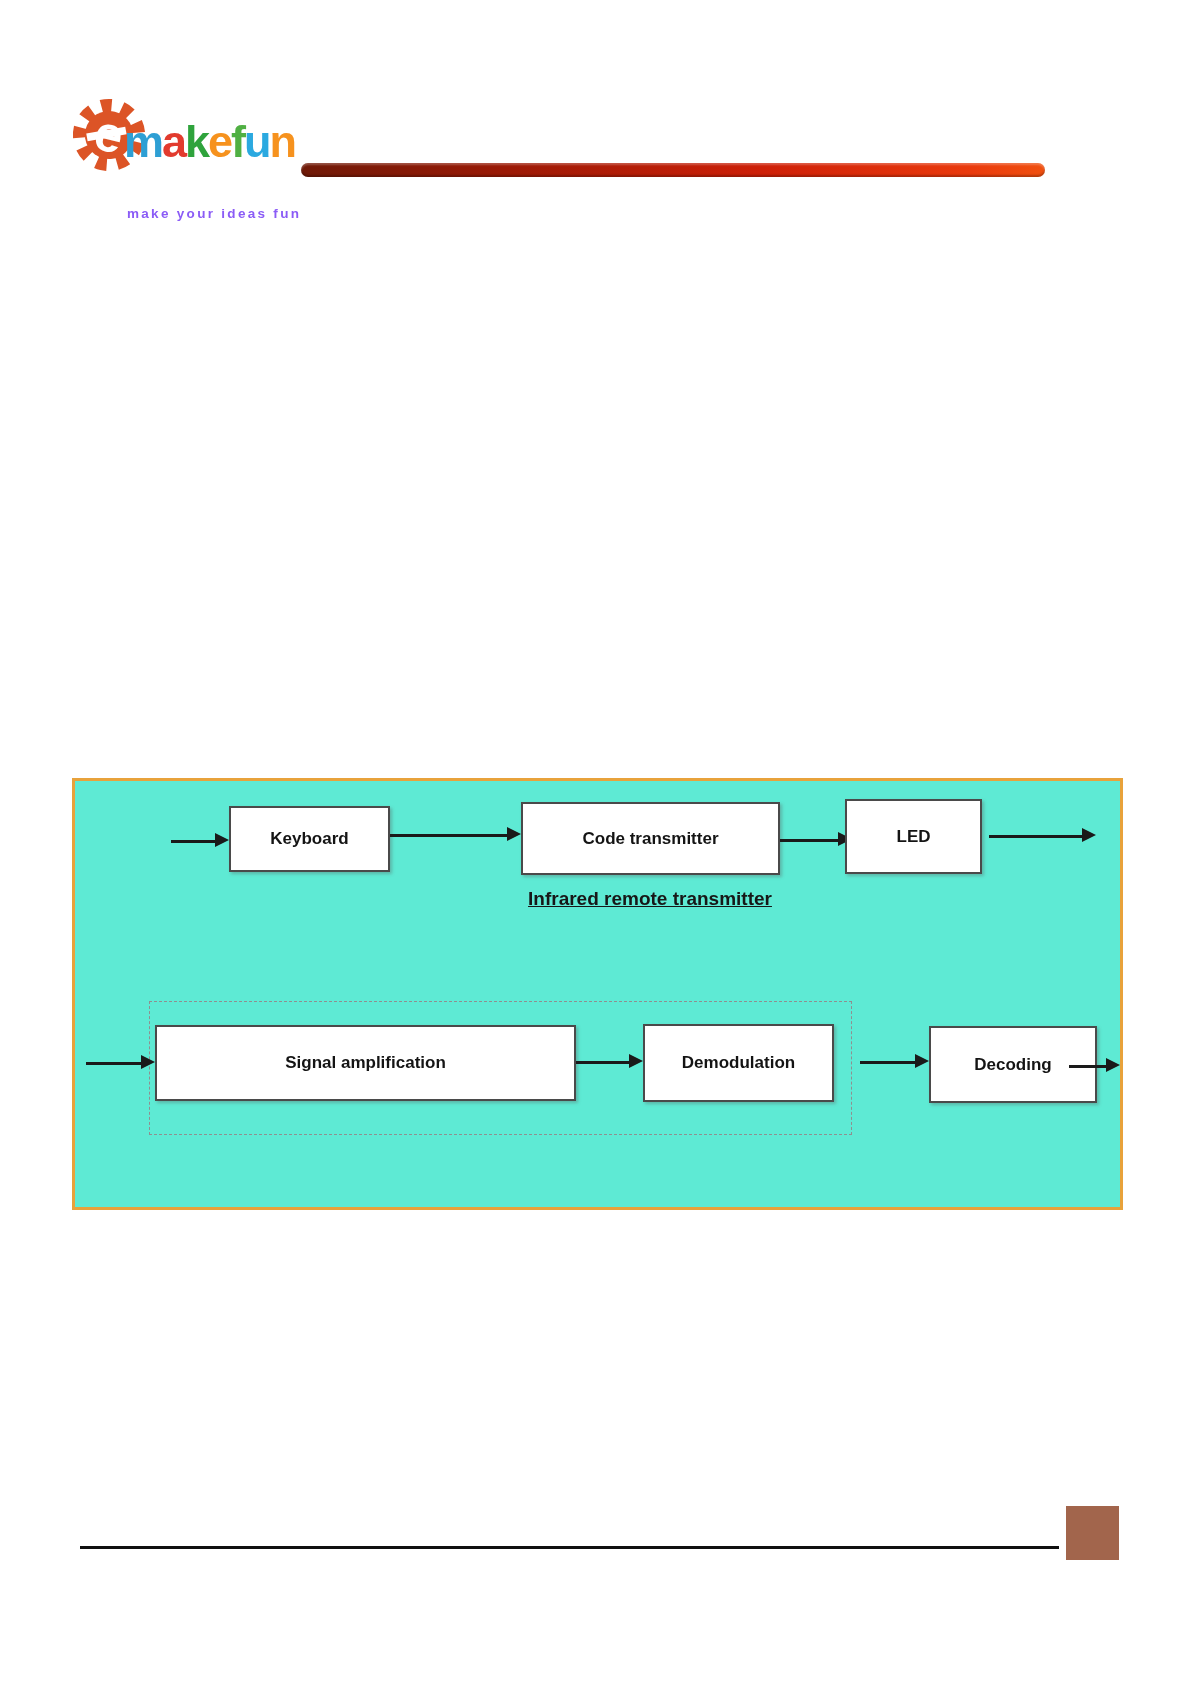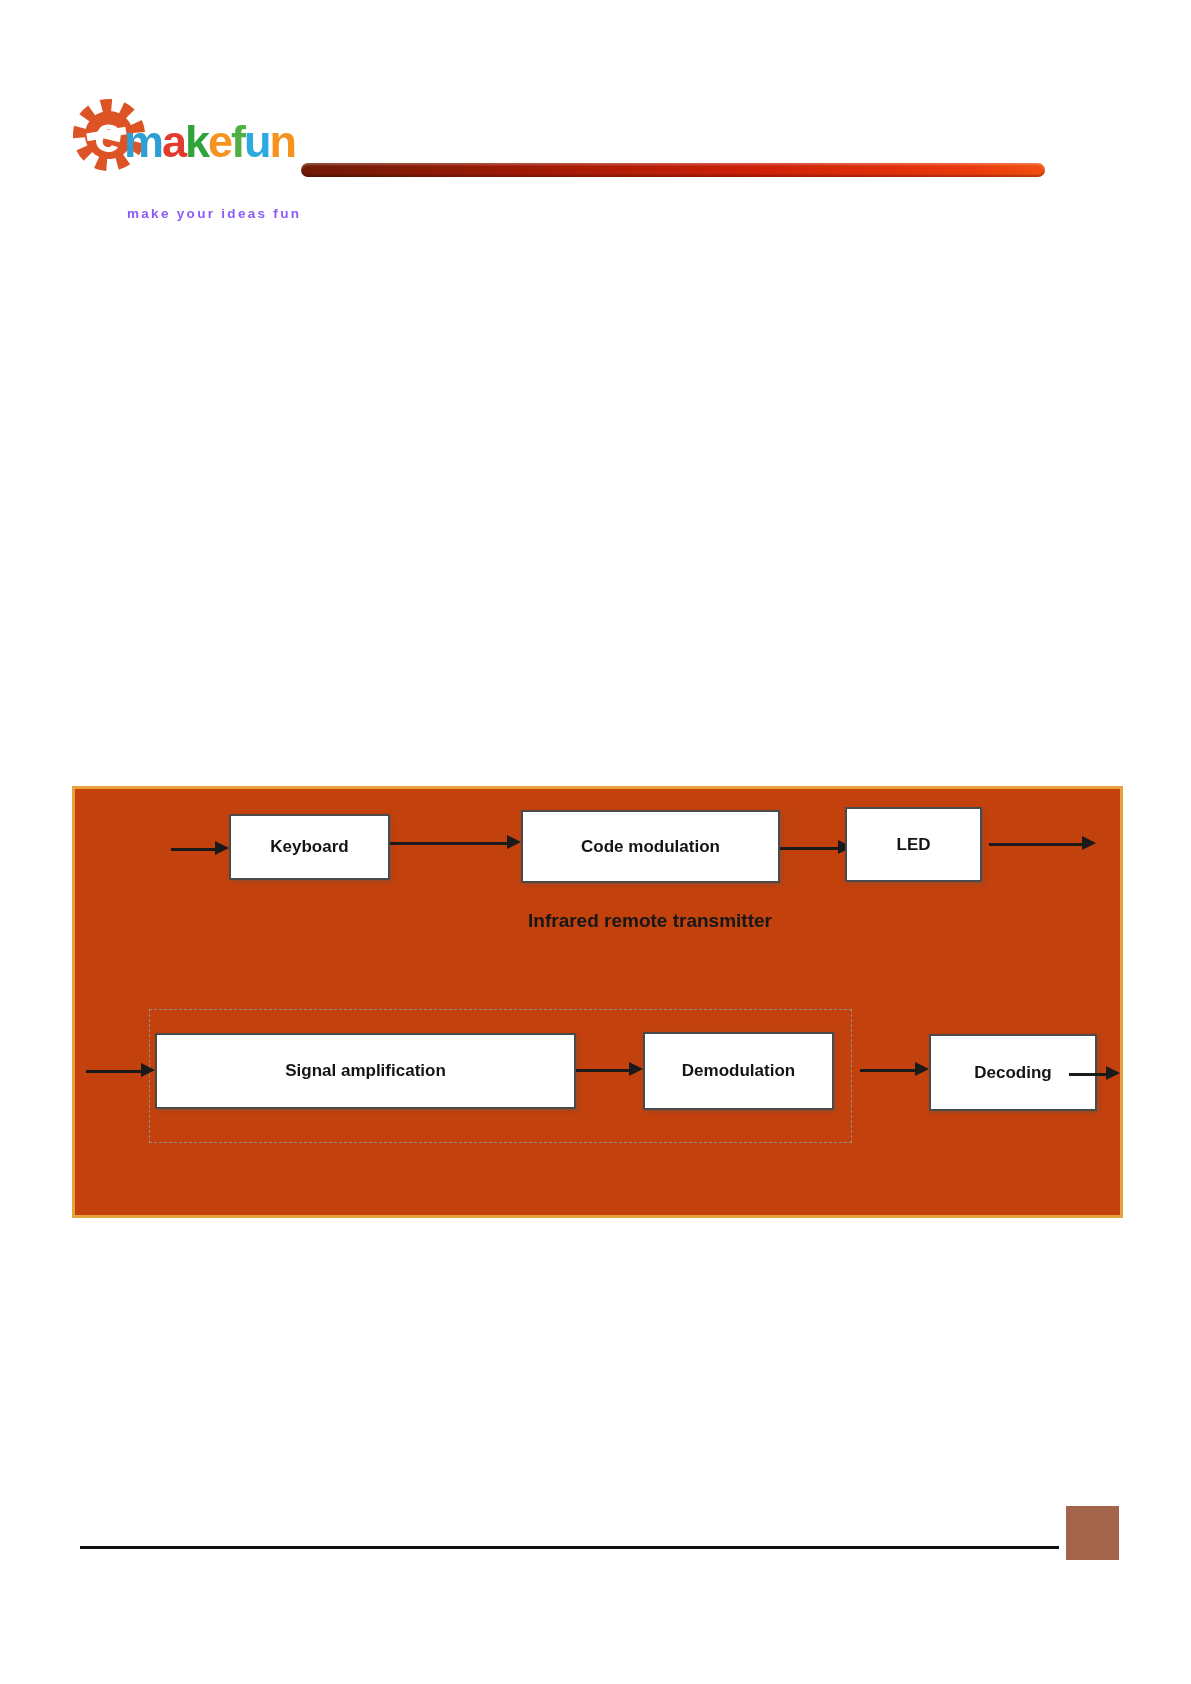--- a/index.html
+++ b/index.html
@@ -25,21 +25,21 @@
   .accent-bar {
     position:absolute; left:301px; top:163px; width:744px; height:14px;
     border-radius:7px;
     background:linear-gradient(90deg,#6f1a08 0%,#9c1a06 28%,#ce2008 62%,#ea3a0d 90%,#f0500f 100%);
     box-shadow:inset 0 2px 2px rgba(255,255,255,0.25), inset 0 -2px 2px rgba(0,0,0,0.25);
   }
 
   
   .diagram {
     position:absolute; left:72px; top:778px; width:1051px; height:432px;
-    border:3px solid #e8a23b; background:#c2410c;margin-top:8px;
+    border:3px solid #e8a23b; background:#5eead4;
   }
   .block {
     position:absolute; background:#ffffff; border:2px solid #4a4a4a;
     display:flex; align-items:center; justify-content:center;
     font-weight:700; font-size:17px; color:#141414;
     box-shadow:2px 2px 3px rgba(90,90,90,0.35);
     text-align:center;
   }
   .arrow-line { position:absolute; height:3px; background:#1a1a1a; }
   .arrow-head {
@@ -85,31 +85,31 @@
   <div class="diagram">
 
     <div class="arrow-line" style="left:96px; top:59px; width:44px;"></div>
     <div class="arrow-head" style="left:140px; top:52px;"></div>
 
     <div class="block" style="left:154px; top:25px; width:161px; height:66px;">Keyboard</div>
 
     <div class="arrow-line" style="left:315px; top:53px; width:117px;"></div>
     <div class="arrow-head" style="left:432px; top:46px;"></div>
 
-    <div class="block" style="left:446px; top:21px; width:259px; height:73px;">Code modulation</div>
+    <div class="block" style="left:446px; top:21px; width:259px; height:73px;">Code transmitter</div>
 
     <div class="arrow-line" style="left:705px; top:58px; width:58px;"></div>
     <div class="arrow-head" style="left:763px; top:51px;"></div>
 
     <div class="block" style="left:770px; top:18px; width:137px; height:75px;">LED</div>
 
     <div class="arrow-line" style="left:914px; top:54px; width:93px;"></div>
     <div class="arrow-head" style="left:1007px; top:47px;"></div>
 
-    <div class="caption" style="left:375px; top:121px;">Infrared remote transmitter</div>
+    <div class="caption" style="left:375px; top:107px;text-decoration:underline;">Infrared remote transmitter</div>
 
     <div class="dashed-frame"></div>
 
     <div class="arrow-line" style="left:11px; top:281px; width:55px;"></div>
     <div class="arrow-head" style="left:66px; top:274px;"></div>
 
     <div class="block" style="left:80px; top:244px; width:421px; height:76px;">Signal amplification</div>
 
     <div class="arrow-line" style="left:501px; top:280px; width:53px;"></div>
     <div class="arrow-head" style="left:554px; top:273px;"></div>

